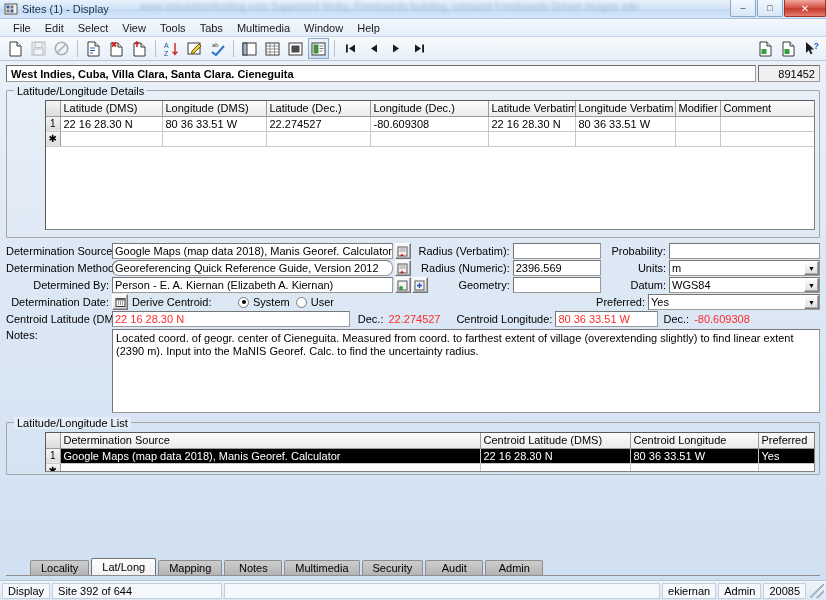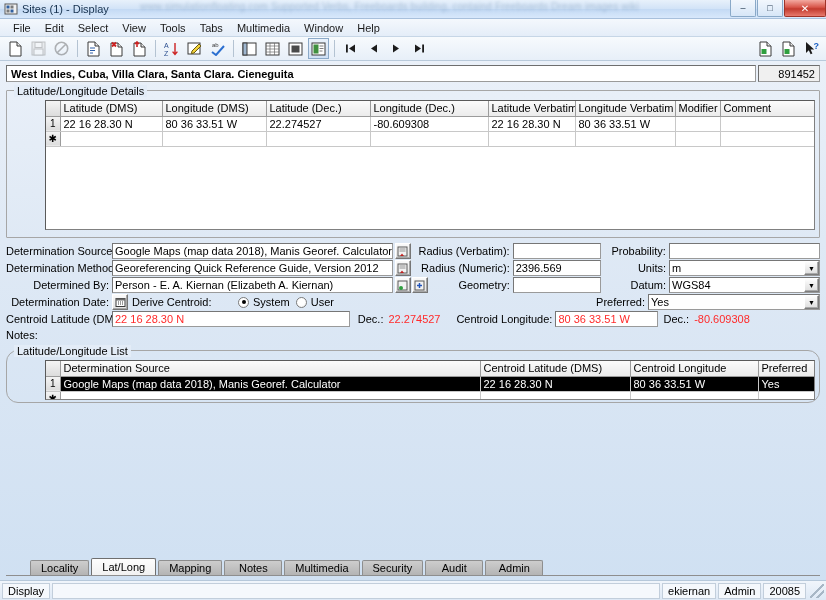--- a/index.html
+++ b/index.html
@@ -637,21 +637,21 @@
           </svg>
       </div>
       <div class="flabel" style="width:102px;">Radius (Verbatim):</div>
       <div class="finput" style="width:100px;"></div>
       <div class="flabel" style="width:68px;">Probability:</div>
       <div class="finput" style="width:172px;"></div>
     </div>
 
     <div class="frow">
       <div class="flabel" style="width:106px;">Determination Method:</div>
-      <div class="finput" style="width:320px;">Georeferencing Quick Reference Guide, Version 2012</div>
+      <div class="finput" style="width:320px;border-radius:7px;">Georeferencing Quick Reference Guide, Version 2012</div>
       <div class="minibtn" style="margin-left:2px;">
         <svg width="11" height="11" viewBox="0 0 11 11">
             <rect x="1" y="1" width="9" height="9" fill="#f2f2f2" stroke="#5a5a5a"></rect>
             <path d="M2.5 3h6M2.5 5h6" stroke="#6a6a6a" stroke-width=".7"></path>
             <path d="M3 10l2-2.5 2 2.5z" fill="#c02020"></path>
           </svg>
       </div>
       <div class="flabel" style="width:102px;">Radius (Numeric):</div>
       <div class="finput" style="width:100px;">2396.569</div>
       <div class="flabel" style="width:68px;">Units:</div>
@@ -712,24 +712,25 @@
       <div class="flabel" style="width:36px;">Dec.:</div>
       <div class="finput readonlyred" style="width:64px;border:none;background:transparent;">22.274527</div>
       <div class="flabel" style="width:114px;">Centroid Longitude:</div>
       <div class="finput readonlyred" style="width:120px;">80 36 33.51 W</div>
       <div class="flabel" style="width:34px;">Dec.:</div>
       <div class="finput readonlyred" style="width:150px;border:none;background:transparent;">-80.609308</div>
     </div>
 
     <div style="display:flex;align-items:flex-start;margin-top:2px;">
       <div class="flabel" style="width:106px;text-align:left;padding-left:0;">Notes:</div>
-    </div>
-  </div>
-
-  <div class="groupbox" style="margin-top:9px;height:53px;border-radius:12px;">
+      <div class="notes-area" style="flex:1 1 auto;height:84px;">Located coord. of geogr. center of Cieneguita. Measured from coord. to farthest extent of village (overextending slightly) to find linear extent (2390 m). Input into the MaNIS Georef. Calc. to find the uncertainty radius.</div>
+    </div>
+  </div>
+
+  <div class="groupbox" style="margin-top:9px;height:53px;">
     <div class="gb-title">Latitude/Longitude List</div>
     <div class="grid" style="height:40px;">
       <table class="gt">
         <colgroup>
           <col style="width:14px">
             <col style="width:420px">
             <col style="width:150px">
           <col style="width:128px">
             <col style="width:90px">
         </colgroup>
@@ -768,20 +769,21 @@
     <div class="tab">Mapping</div>
     <div class="tab">Notes</div>
     <div class="tab">Multimedia</div>
     <div class="tab">Security</div>
     <div class="tab">Audit</div>
     <div class="tab">Admin</div>
   </div>
 
   <div class="statusbar">
     <div class="sb-cell">Display</div>
+    <div class="sb-cell" style="min-width:170px;">Site 392 of 644</div>
     <div class="sb-grow"></div>
     <div class="sb-cell">ekiernan</div>
     <div class="sb-cell">Admin</div>
     <div class="sb-cell">20085</div>
     <div class="sb-grip"></div>
   </div>
 
 </div>
 
 </body></html>

